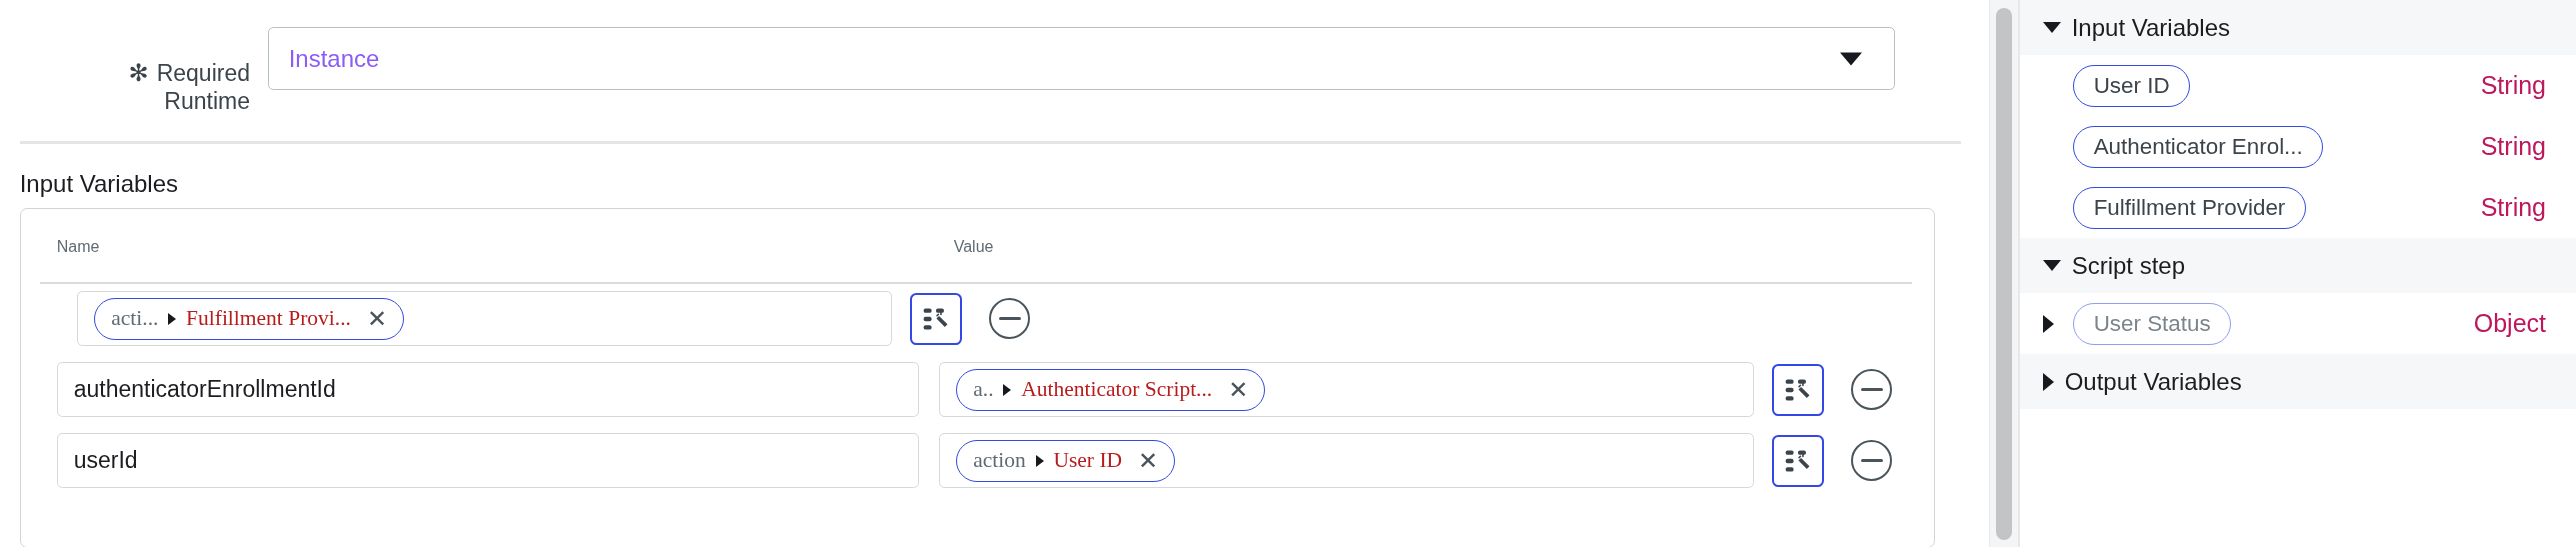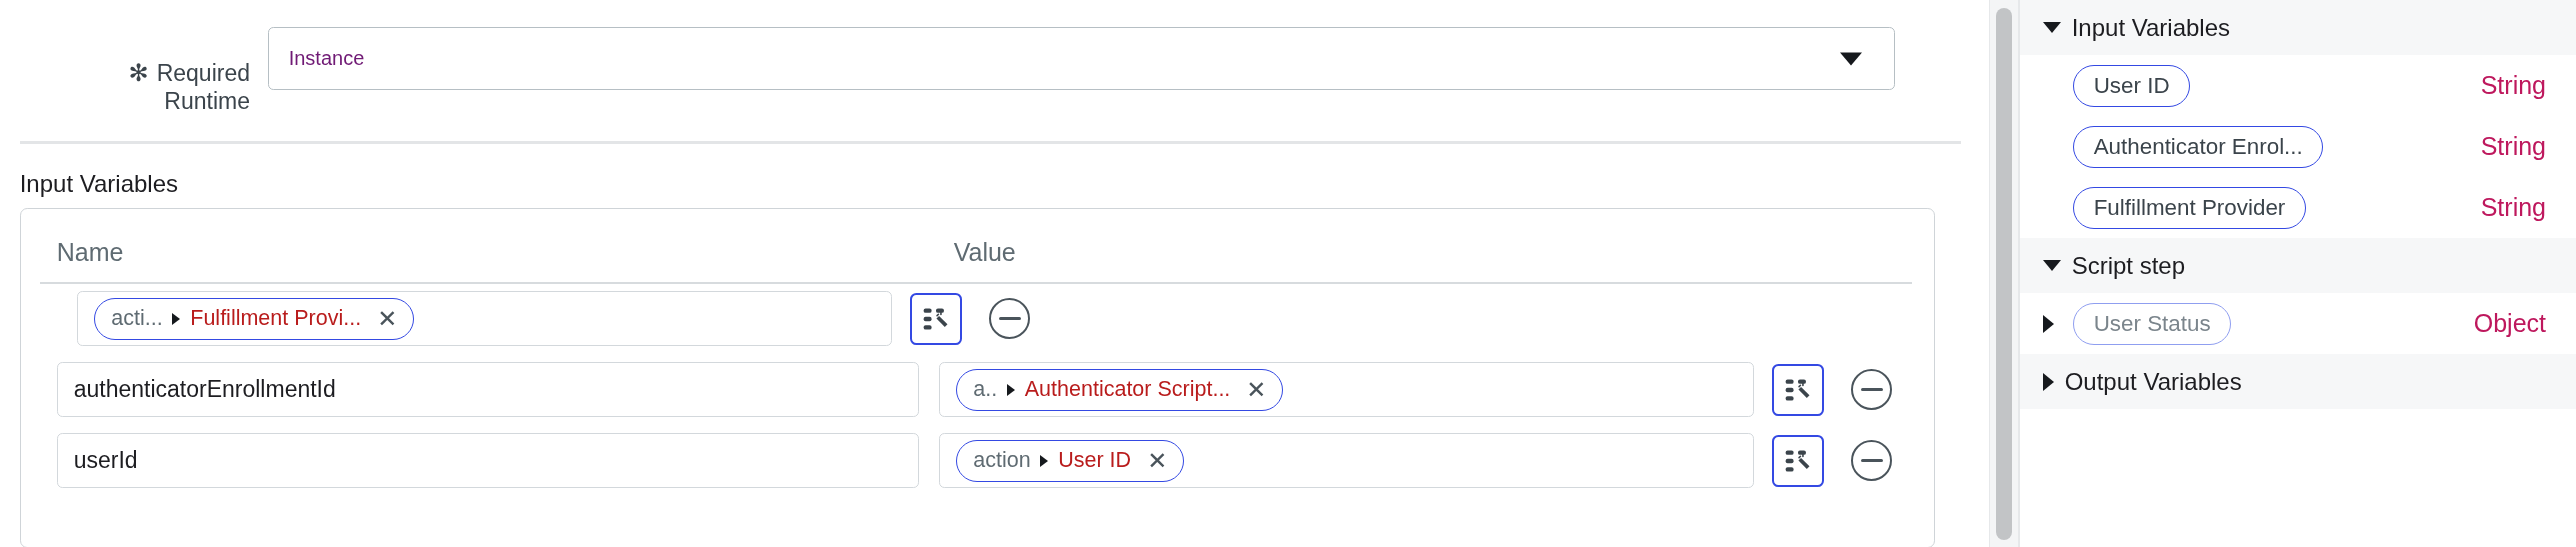--- a/index.html
+++ b/index.html
@@ -54,22 +54,22 @@
     width:1627px;
     height:63px;
     border:1.8px solid #b6bfc4;
     border-radius:5.4px;
     background:#fff;
     box-sizing:border-box;
     display:flex;
     align-items:center;
   }
   .runtime-select .val{
-    font-size:20px;
-    color:#701a75;
+    font-size:24px;
+    color:#8b5cf6;
     padding-left:19.7px;
   }
   .caret-down{
     position:absolute;
     right:32px; top:50%;
     transform:translateY(-50%);
     width:0;height:0;
     border-left:11.6px solid transparent;
     border-right:11.6px solid transparent;
     border-top:13.4px solid #16191d;
@@ -102,21 +102,21 @@
     background:#fff;
     overflow:hidden;
   }
   .thead{
     position:relative;
     height:73px;
   }
   .th{
     position:absolute;
     top:29px;
-    font-size:25px;
+    font-size:16px;
     color:#5f6b72;
   }
   .th.name{left:36px;}
   .th.value{left:933px;}
   .thead-rule{
     position:absolute;
     left:19.7px; top:73px;
     width:1872px;height:1.8px;
     background:#d7dbde;
   }
@@ -144,20 +144,21 @@
   .value-cell{
     margin-left:20.6px;
     width:815px;
     height:55px;
     border:1.8px solid #d3d8dc;
     border-radius:5.4px;
     box-sizing:border-box;
     background:#fff;
     display:flex;align-items:center;
     padding-left:16px;
+    font-family:Liberation Serif, serif;
   }
   .chip{
     height:42px;
     border:1.8px solid #3449e3;
     border-radius:21.5px;
     background:#fff;
     display:inline-flex;
     align-items:center;
     padding:0 16px;
     box-sizing:border-box;

